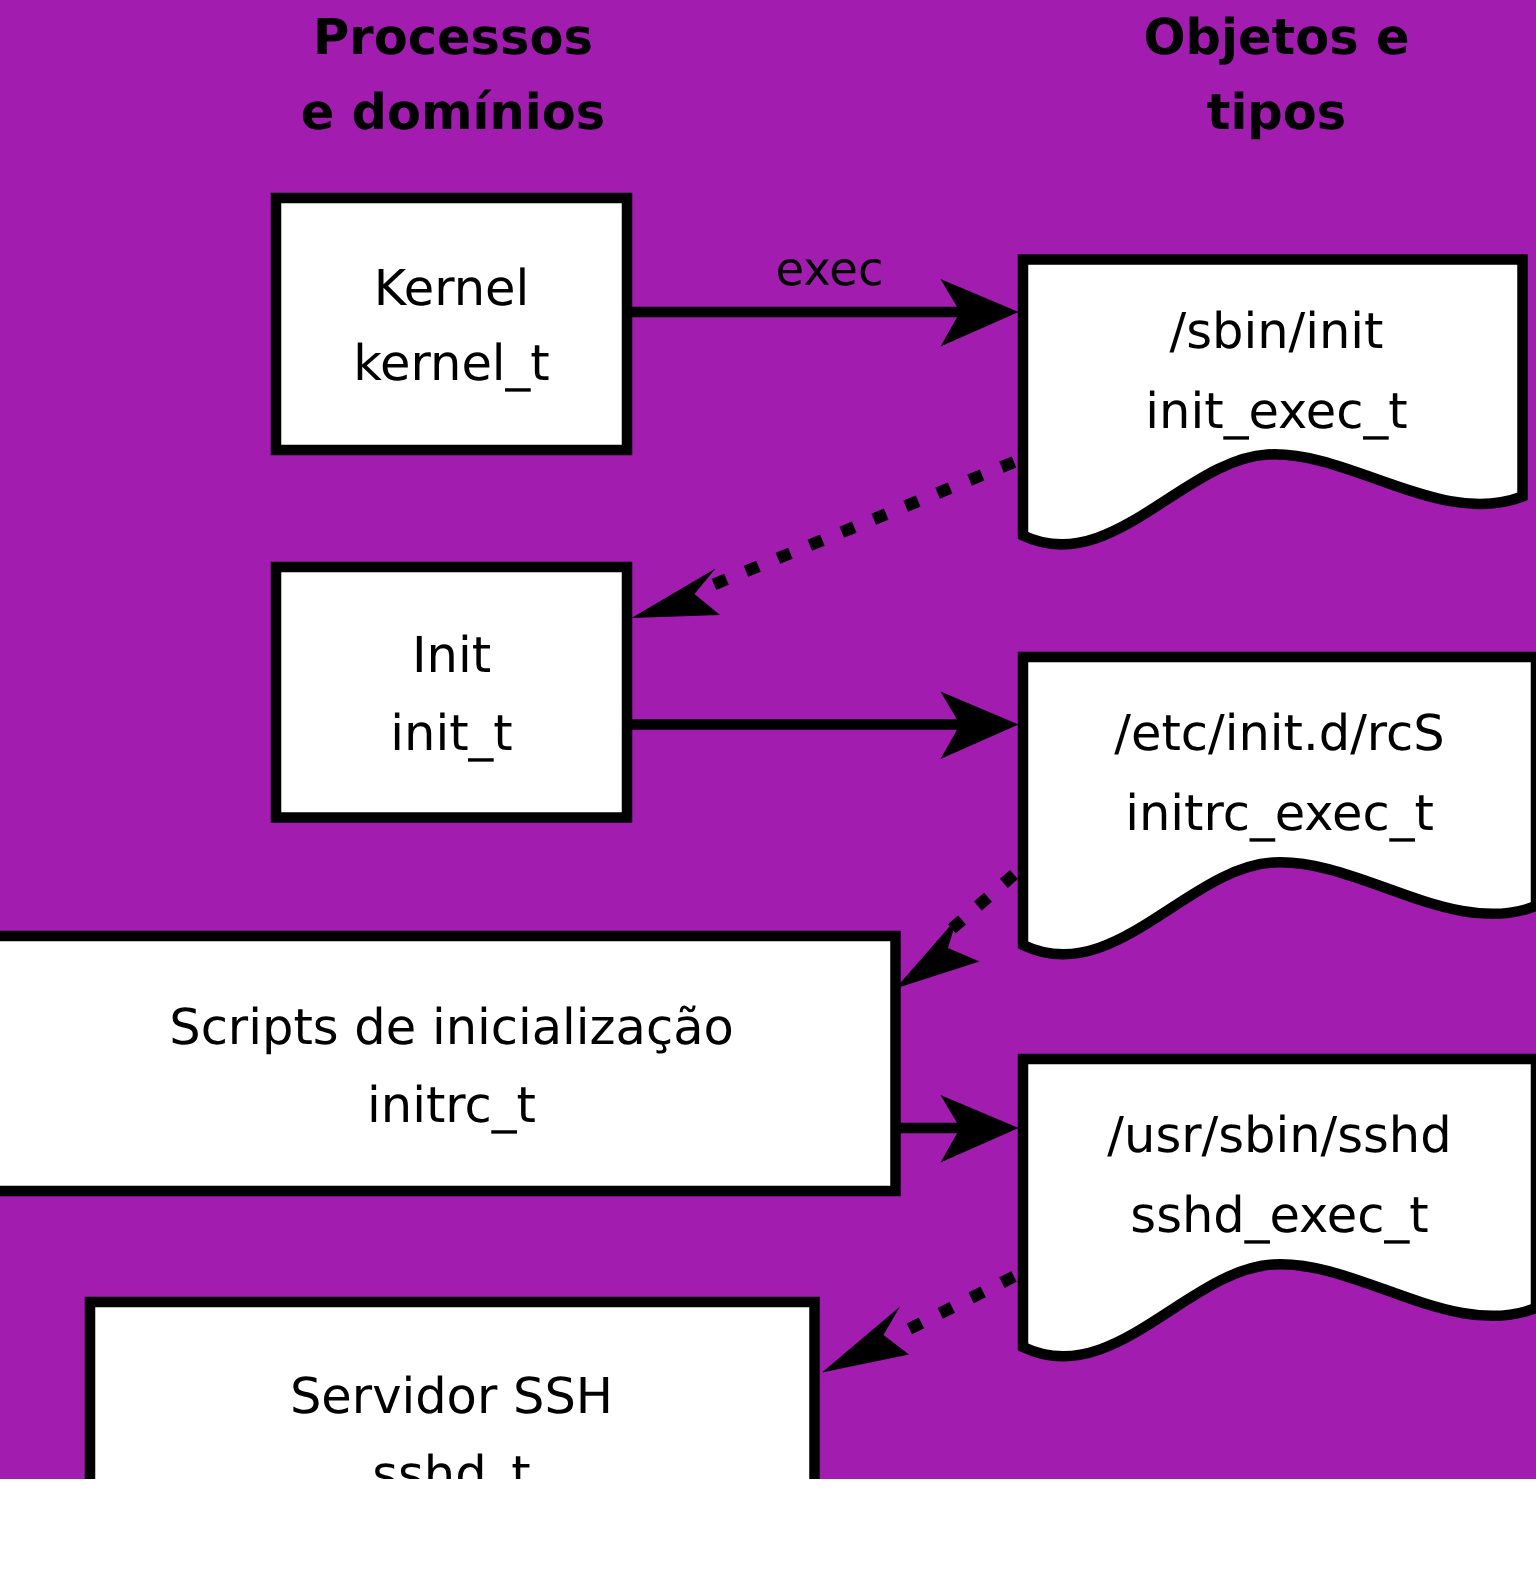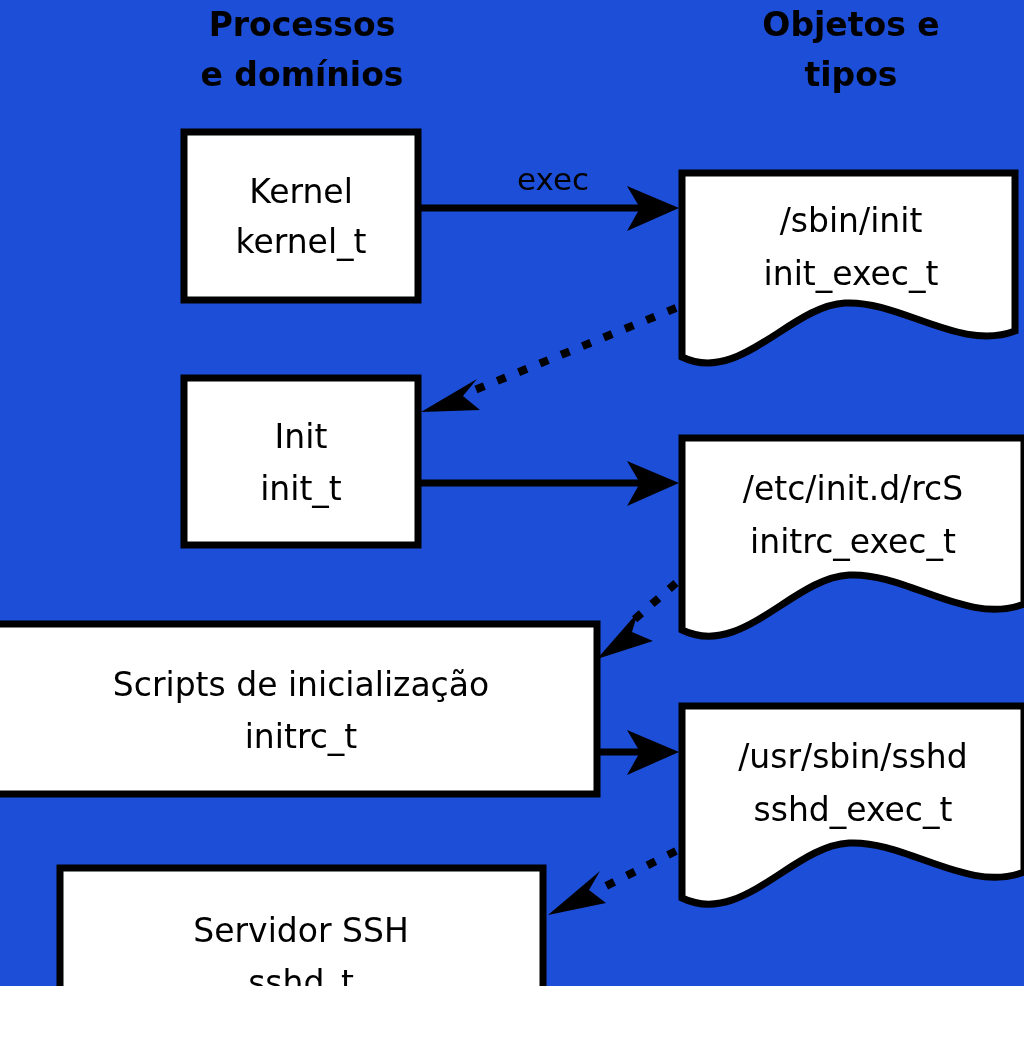--- a/index.html
+++ b/index.html
@@ -8,21 +8,21 @@
     background: #ffffff;
   }
   body {
     font-family: "DejaVu Sans", sans-serif;
   }
   #diagram-root {
     position: relative;
     width: 1024px;
     height: 986px;
     overflow: hidden;
-    background: #1d4ed8;
+    background: #a21caf;
   }
   #diagram-svg {
     position: absolute;
     top: 0;
     left: 0;
     width: 1024px;
     height: 1046px;
   }
   .col-header {
     font-family: "DejaVu Sans", sans-serif;

